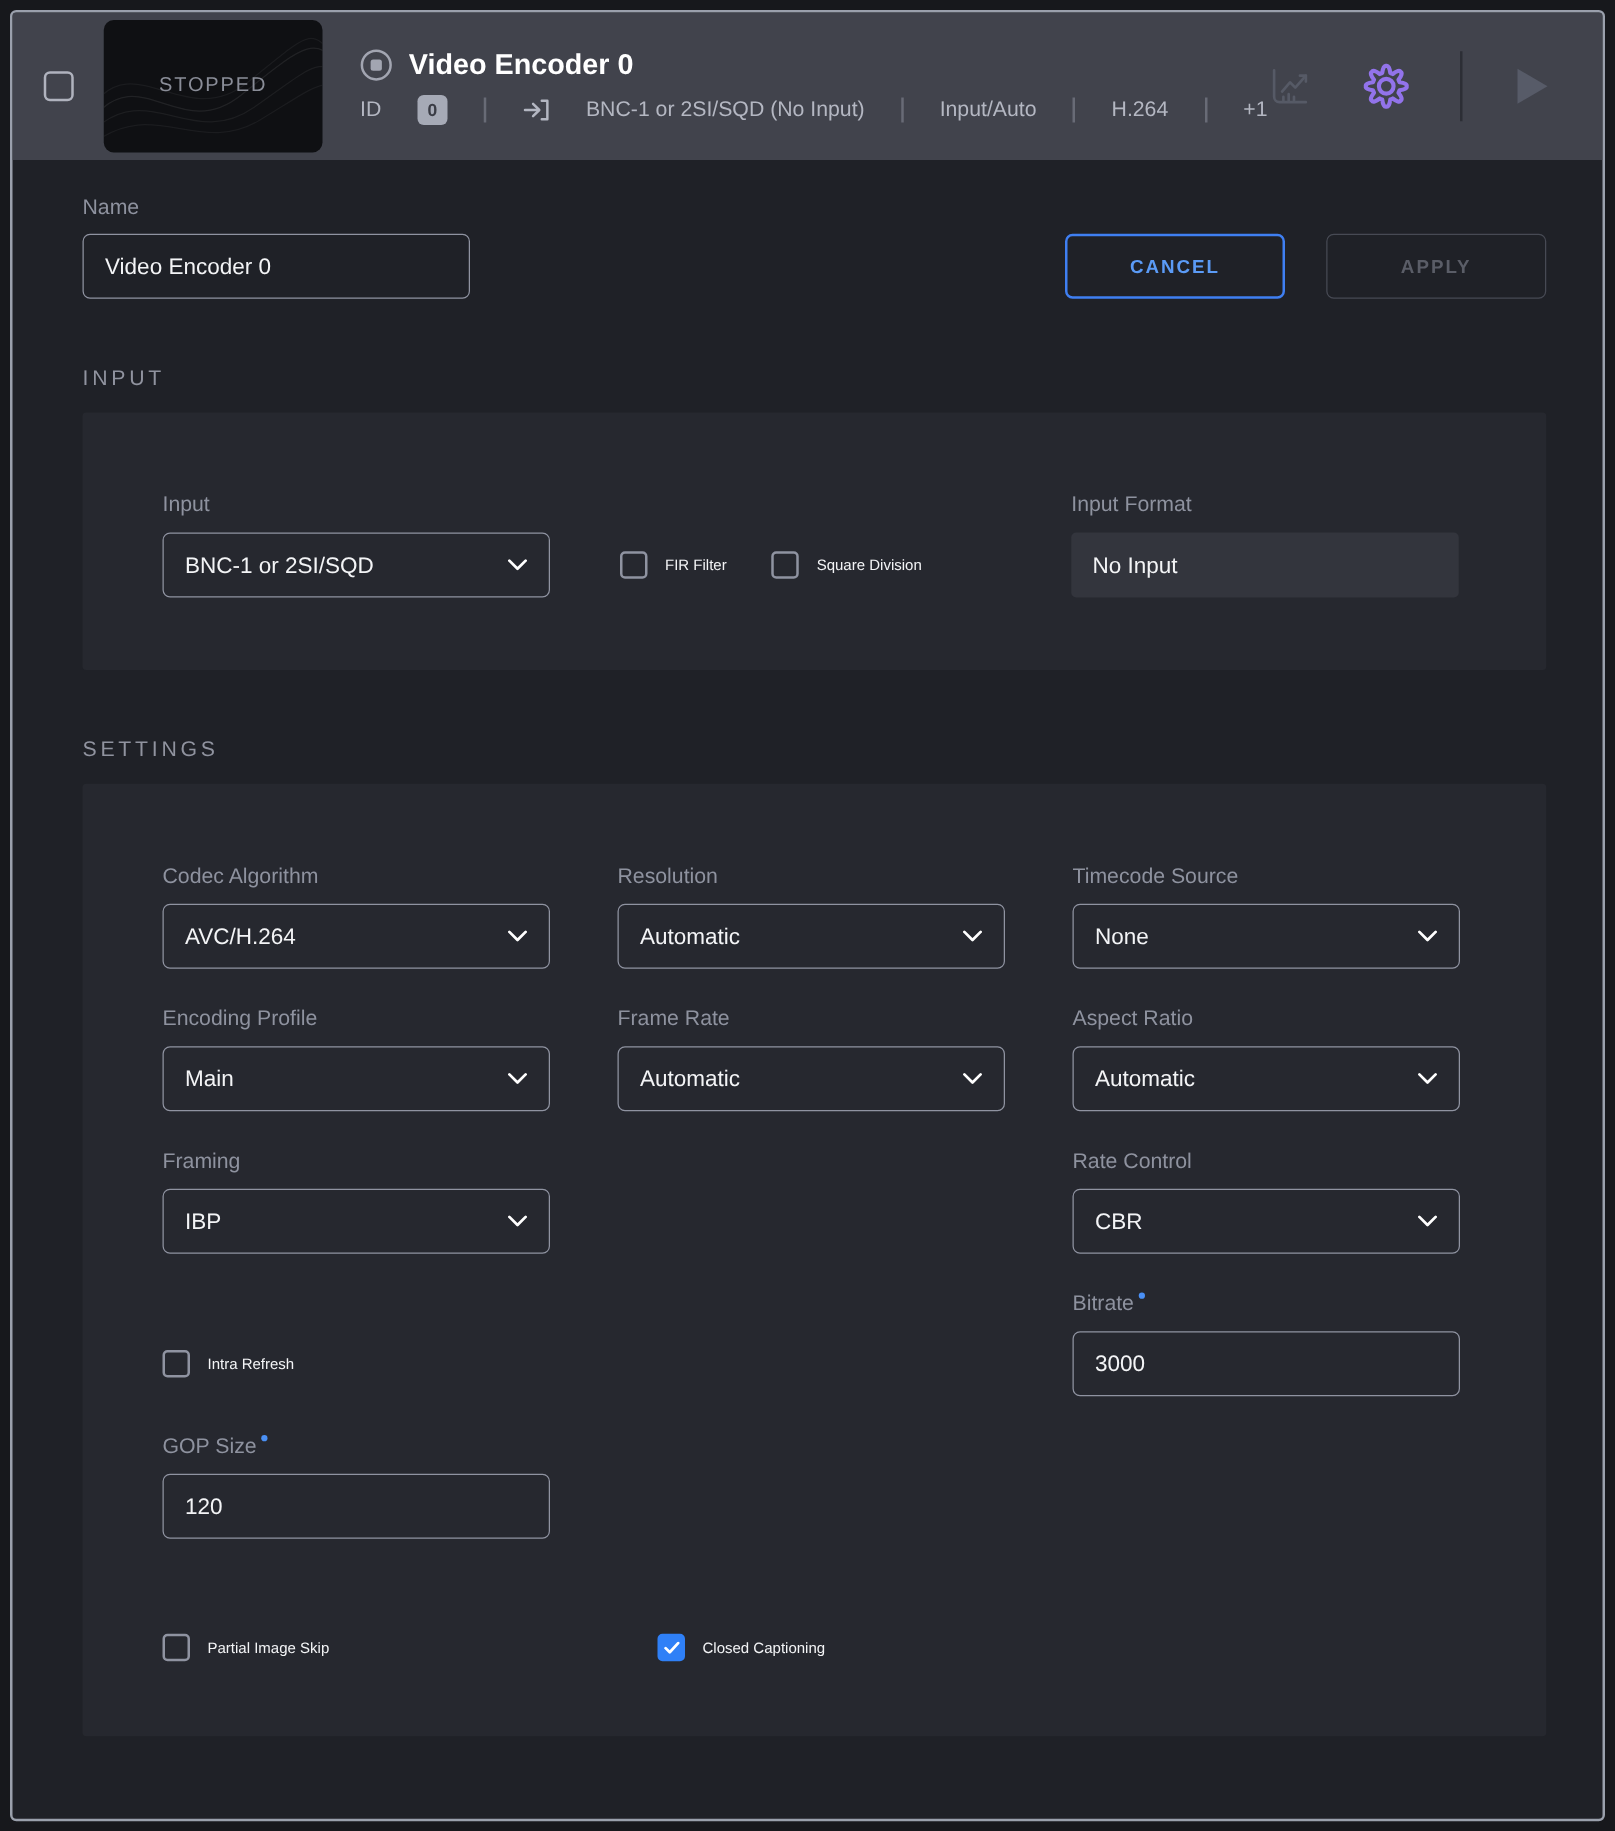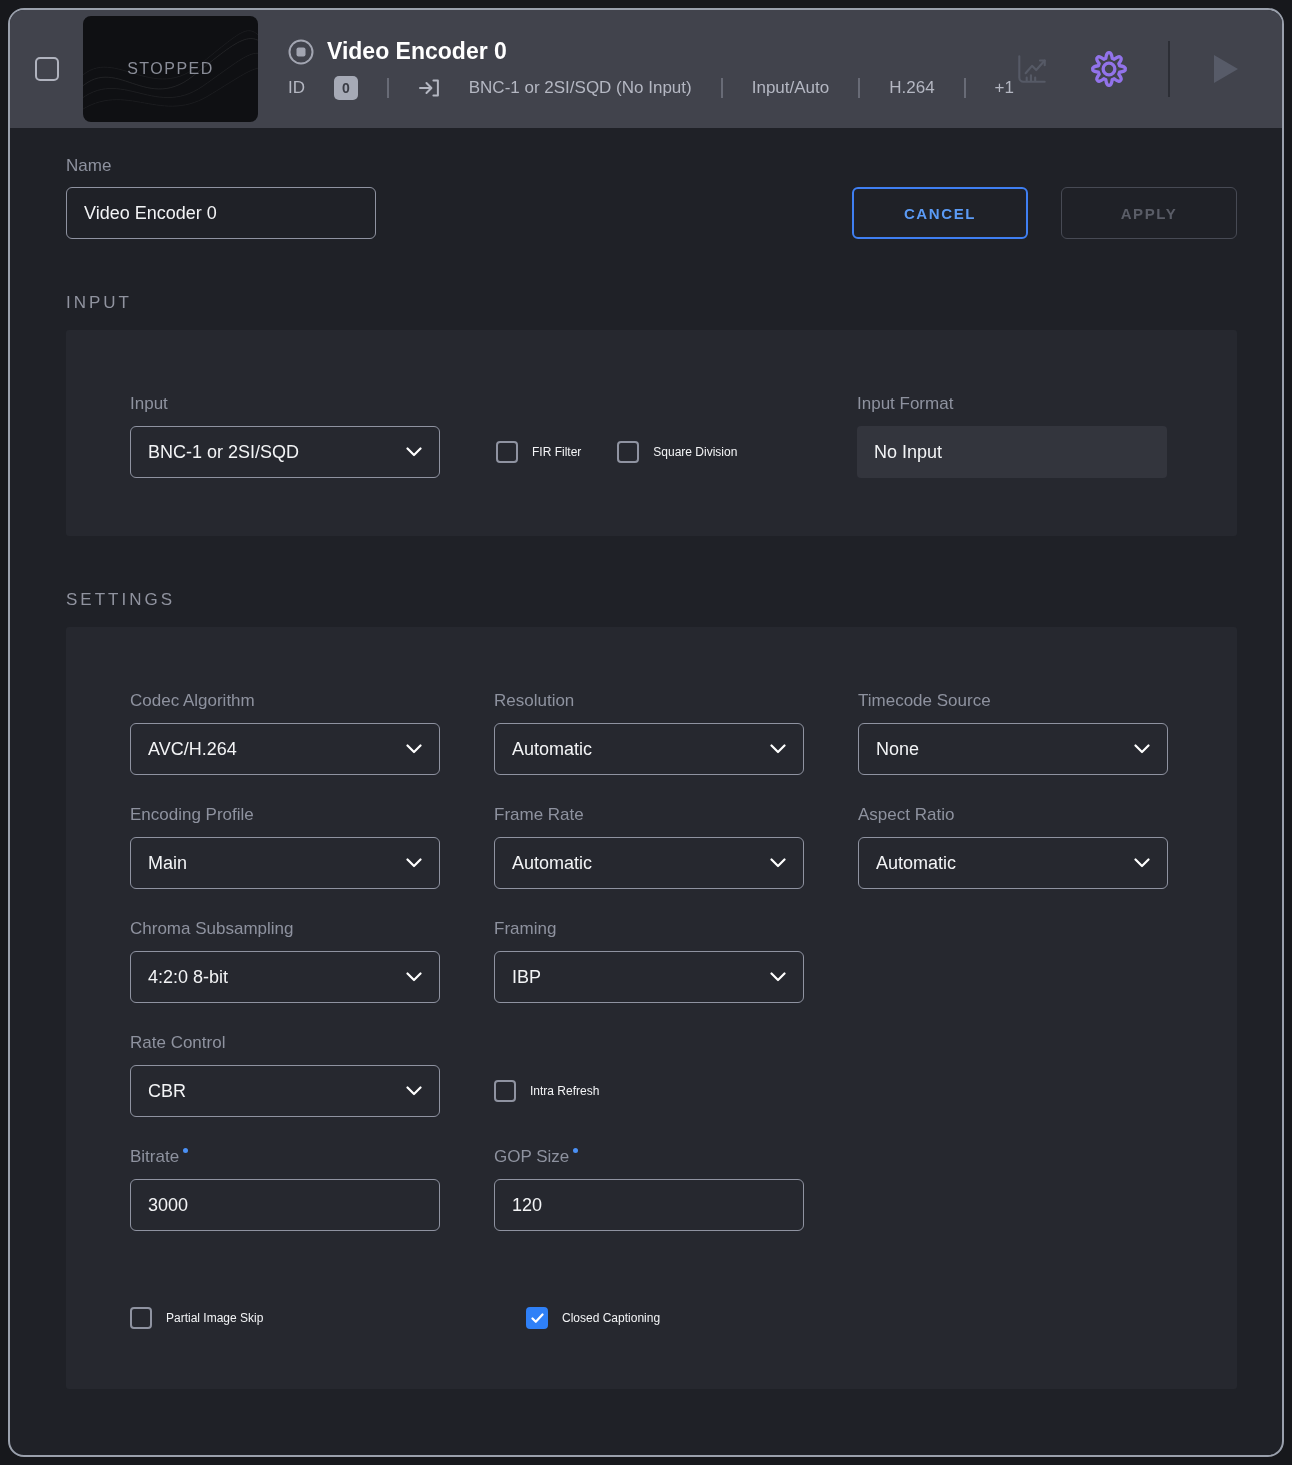--- a/index.html
+++ b/index.html
@@ -7,21 +7,21 @@
   body {
     background:#17181c;
     font-family:"Liberation Sans", sans-serif;
     -webkit-font-smoothing:antialiased;
   }
   .card {
     margin:8px;
     width:1276px;
     height:1449px;
     border:2px solid #9aa0ac;
-    border-radius:16px;
+    border-radius:5px;
     background:#1f2127;
     overflow:hidden;
   }
   
   .header {
     height:118px;
     background:#41434c;
     display:flex;
     align-items:center;
     padding:0 42px 0 25px;
@@ -290,29 +290,20 @@
           <div class="label">Aspect Ratio</div>
           <div class="control select">
             <span>Automatic</span>
             <svg class="chevron" width="16" height="10" viewBox="0 0 16 10" fill="none">
                 <path d="M1.5 1.5 L8 8 L14.5 1.5" stroke="#ffffff" stroke-width="2.2" stroke-linecap="round" stroke-linejoin="round"></path>
               </svg>
           </div>
         </div>
 
         <div class="field">
-          <div class="label">Chroma Subsampling</div>
-          <div class="control select">
-            <span>4:2:0 8-bit</span>
-            <svg class="chevron" width="16" height="10" viewBox="0 0 16 10" fill="none">
-                <path d="M1.5 1.5 L8 8 L14.5 1.5" stroke="#ffffff" stroke-width="2.2" stroke-linecap="round" stroke-linejoin="round"></path>
-              </svg>
-          </div>
-        </div>
-        <div class="field">
           <div class="label">Framing</div>
           <div class="control select">
             <span>IBP</span>
             <svg class="chevron" width="16" height="10" viewBox="0 0 16 10" fill="none">
                 <path d="M1.5 1.5 L8 8 L14.5 1.5" stroke="#ffffff" stroke-width="2.2" stroke-linecap="round" stroke-linejoin="round"></path>
               </svg>
           </div>
         </div>
         <div></div>
 

